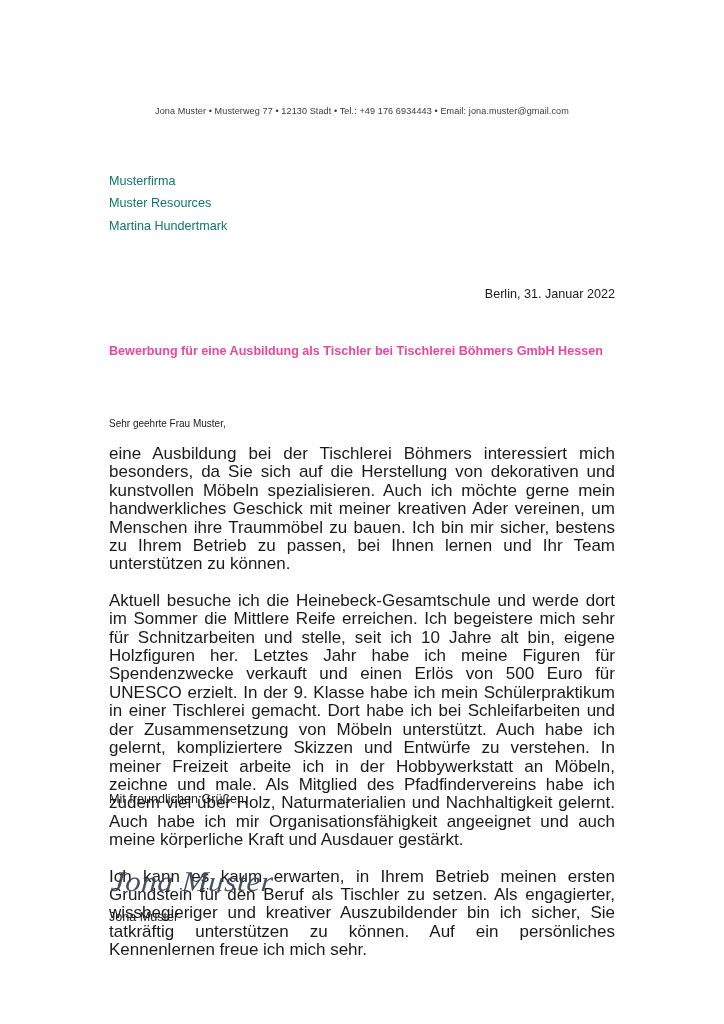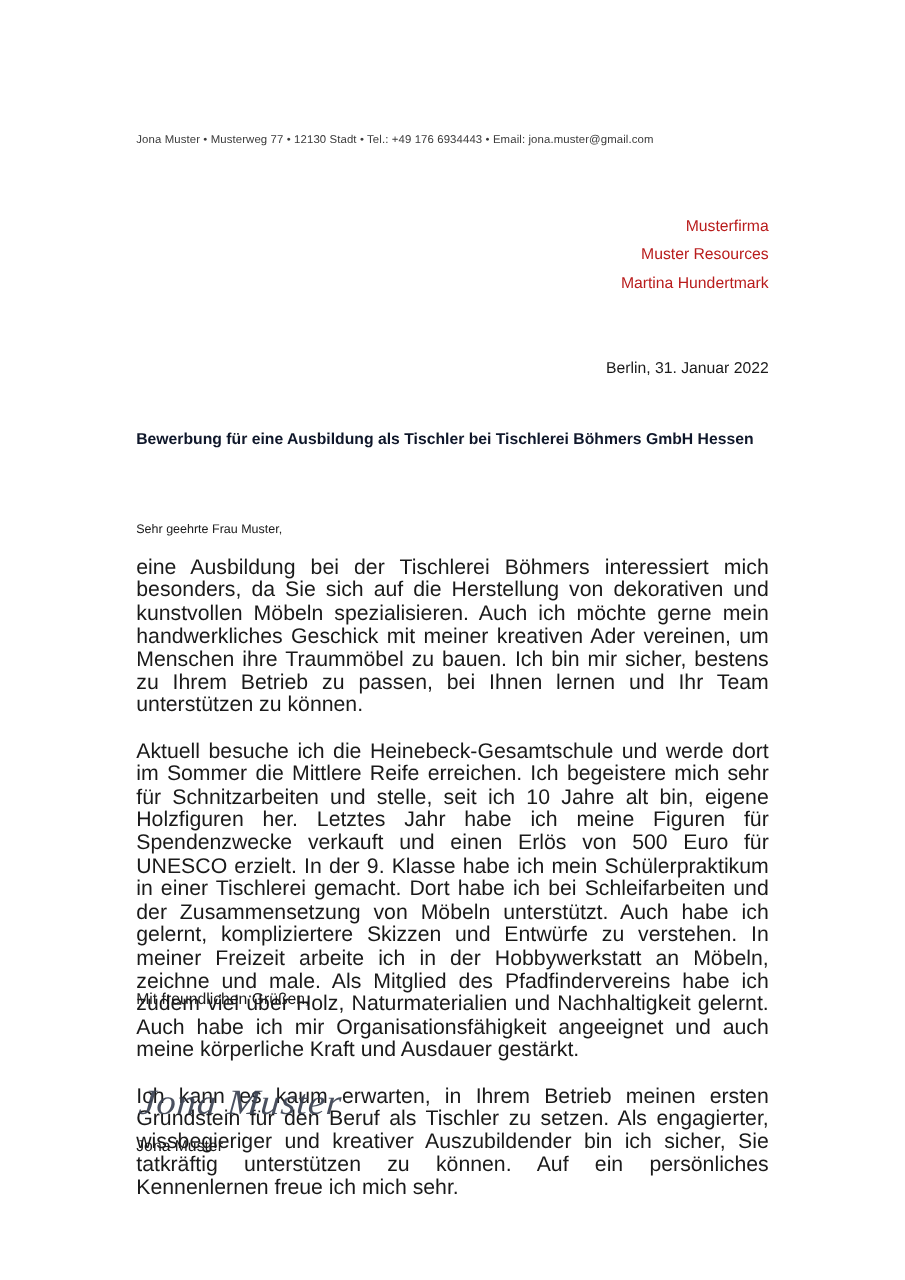--- a/index.html
+++ b/index.html
@@ -35,34 +35,34 @@
   .contact-line {
     position: absolute;
     left: 0;
     top: 105px;
     width: 506px;
     font-size: 9.1px;
     line-height: 13px;
     color: #3a3a3a;
     letter-spacing: 0.01em;
     white-space: nowrap;
+    text-align: center;
   }
 
   
   .address-block {
     position: absolute;
     left: 0;
     top: 170px;
     width: 506px;
   }
   .address-line {
     font-size: 12.6px;
     line-height: 22.4px;
-    color: #b91c1c;
-    text-align: right;
+    color: #0f766e;
   }
 
   
   .date-line {
     position: absolute;
     left: 0;
     top: 285px;
     width: 506px;
     text-align: right;
     font-size: 12.6px;
@@ -74,21 +74,21 @@
   .subject {
     position: absolute;
     left: 0;
     top: 342px;
     width: 506px;
     font-size: 12.6px;
     line-height: 18.5px;
     font-weight: bold;
     text-align: justify;
     text-align-last: left;
-    color: #0f172a;
+    color: #ec4899;
   }
 
   
   .salutation {
     position: absolute;
     left: 0;
     top: 415px;
     width: 506px;
     font-size: 10px;
     line-height: 18px;

